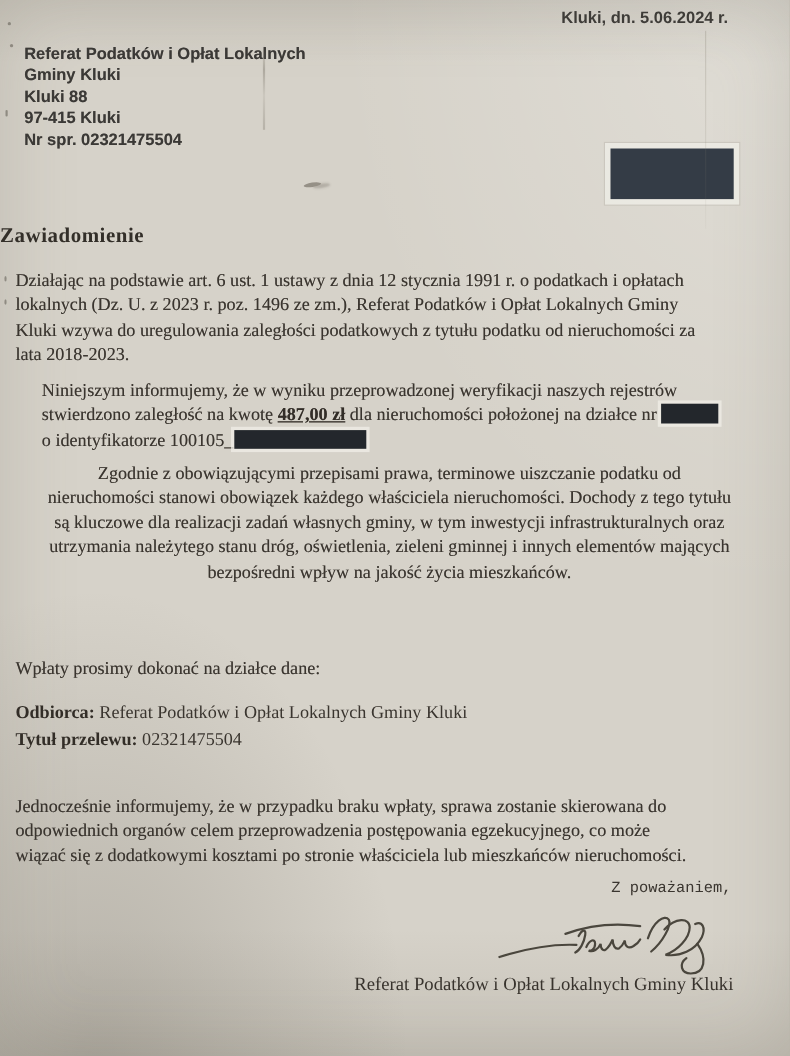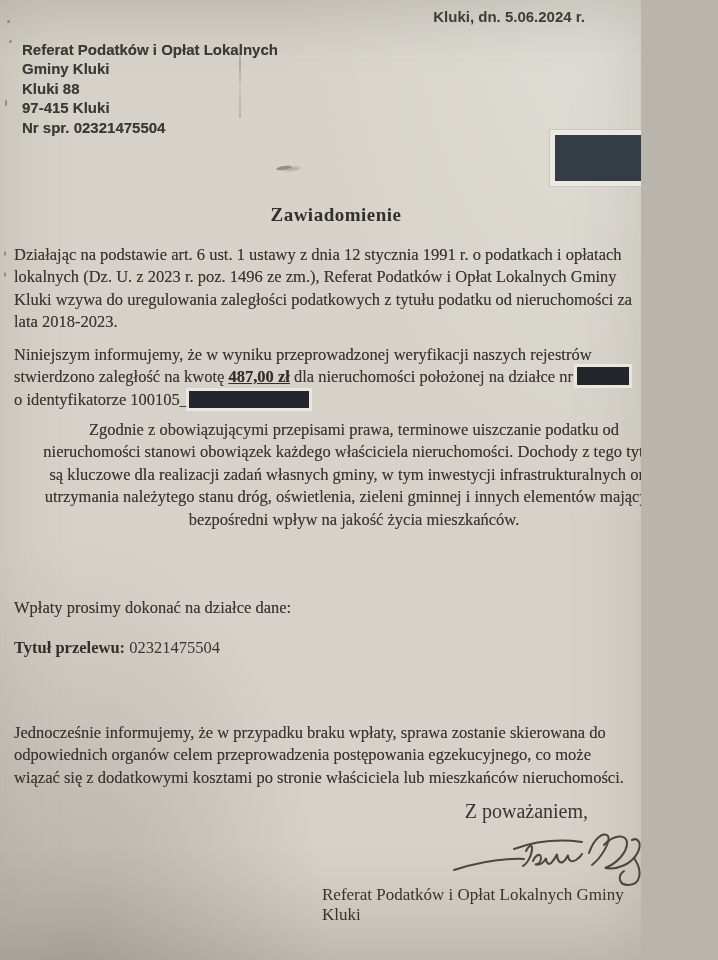--- a/index.html
+++ b/index.html
@@ -1,64 +1,64 @@
 <!DOCTYPE html>
 <html><head>
 <meta charset="utf-8">
 <style>
   html,body{margin:0;padding:0;background:#b9b5ac;}
   #page{
     position:relative;
-    width:641px;height:960px;
+    width:718px;height:960px;
     background:
       radial-gradient(ellipse at 12% 102%, rgba(92,87,76,0.28) 0%, rgba(92,87,76,0) 32%),
       radial-gradient(ellipse at 98% 0%, rgba(255,255,252,0.25) 0%, rgba(255,255,252,0) 40%),
       linear-gradient(to bottom, rgba(120,113,100,0.10) 0%, rgba(120,113,100,0) 6%, rgba(120,113,100,0) 88%, rgba(120,113,100,0.16) 100%),
       #d6d2c9;
     box-shadow: inset 0 0 70px rgba(115,108,94,0.22);
     overflow:hidden;
     font-family:"Liberation Serif","DejaVu Serif",serif;
     color:#3a352f;
   }
   .abs{position:absolute;}
   .sans{font-family:"Liberation Sans","DejaVu Sans",sans-serif;}
   .para{
     left:14px; width:680px;
     font-size:16.5px; line-height:22.4px;
     white-space:pre;
     color:#3a352f;
     text-shadow:0 0 0.5px rgba(58,53,47,0.55);
   }
-  .para-wrap{white-space:normal;}
+  .para-wrap{white-space:normal;margin-left:24px;}
   b{font-weight:bold;color:#322d27;text-decoration:underline;}
   #date-line{top:8px; right:56px; font-size:15px; font-weight:600; color:#3e3c38;}
   #sender-block{
     top:40px; left:22px;
     font-size:15px; font-weight:bold; line-height:19.4px;
     white-space:pre; color:#3b3936;
     text-shadow:0 0 0.5px rgba(59,57,54,0.5);
   }
   #redaction-top{
     top:135px; left:555px; width:112px; height:46px;
     background:#343c46;
     box-shadow:0 0 0 5px rgba(240,238,231,0.85), 0 0 0 6px rgba(180,176,166,0.4);
   }
   #letter-title{
-    top:204px; left:0; width:672px; text-align:center;
+    top:204px; left:0; width:672px; 
     font-size:19px; font-weight:bold; letter-spacing:0.5px; color:#332f29;
   }
   #paragraph-1{top:244px;}
   #paragraph-2{top:344px;}
   #paragraph-3{top:419px;text-align:center;}
   #paragraph-4{top:540px; font-weight:bold; color:#332e28;}
   #paragraph-5{top:597px;}
   #payment-details{top:636px; left:14px; width:680px; font-size:16.5px; line-height:24.3px;}
   .pay-label{font-weight:bold; color:#322d27;}
   #paragraph-6{top:722px;}
-  #closing-salutation{top:800px; right:53px; font-size:20px;}
+  #closing-salutation{top:800px; right:53px; font-size:14px;font-family:Liberation Mono, monospace;}
   .redact-inline{
     display:inline-block; vertical-align:-3px;
     background:#23272c;
     box-shadow:0 0 0 3px rgba(240,238,231,0.75);
   }
   #redaction-parcel{width:52px;height:18px;margin-left:4px;}
   #redaction-identifier{width:120px;height:17px;margin-left:1px;}
   #handwritten-signature{top:828px; left:452px;}
   #signoff-line{top:885px; left:322px; font-size:17px; color:#38332d;}
   
@@ -102,20 +102,21 @@
   <div id="paragraph-3" class="abs para">Zgodnie z obowiązującymi przepisami prawa, terminowe uiszczanie podatku od
 nieruchomości stanowi obowiązek każdego właściciela nieruchomości. Dochody z tego tytułu
 są kluczowe dla realizacji zadań własnych gminy, w tym inwestycji infrastrukturalnych oraz
 utrzymania należytego stanu dróg, oświetlenia, zieleni gminnej i innych elementów mających
 bezpośredni wpływ na jakość życia mieszkańców.</div>
 
 
   <div id="paragraph-5" class="abs para">Wpłaty prosimy dokonać na działce dane:</div>
 
   <div id="payment-details" class="abs">
+    <div><span class="pay-label">Odbiorca:</span><span> Referat Podatków i Opłat Lokalnych Gminy Kluki</span></div>
     <div><span class="pay-label">Tytuł przelewu:</span><span> 02321475504</span></div>
   </div>
 
   <div id="paragraph-6" class="abs para">Jednocześnie informujemy, że w przypadku braku wpłaty, sprawa zostanie skierowana do
 odpowiednich organów celem przeprowadzenia postępowania egzekucyjnego, co może
 wiązać się z dodatkowymi kosztami po stronie właściciela lub mieszkańców nieruchomości.</div>
 
   <div id="closing-salutation" class="abs">Z poważaniem,</div>
 
   <svg id="handwritten-signature" class="abs" width="218" height="68" viewBox="0 0 218 68" fill="none">

